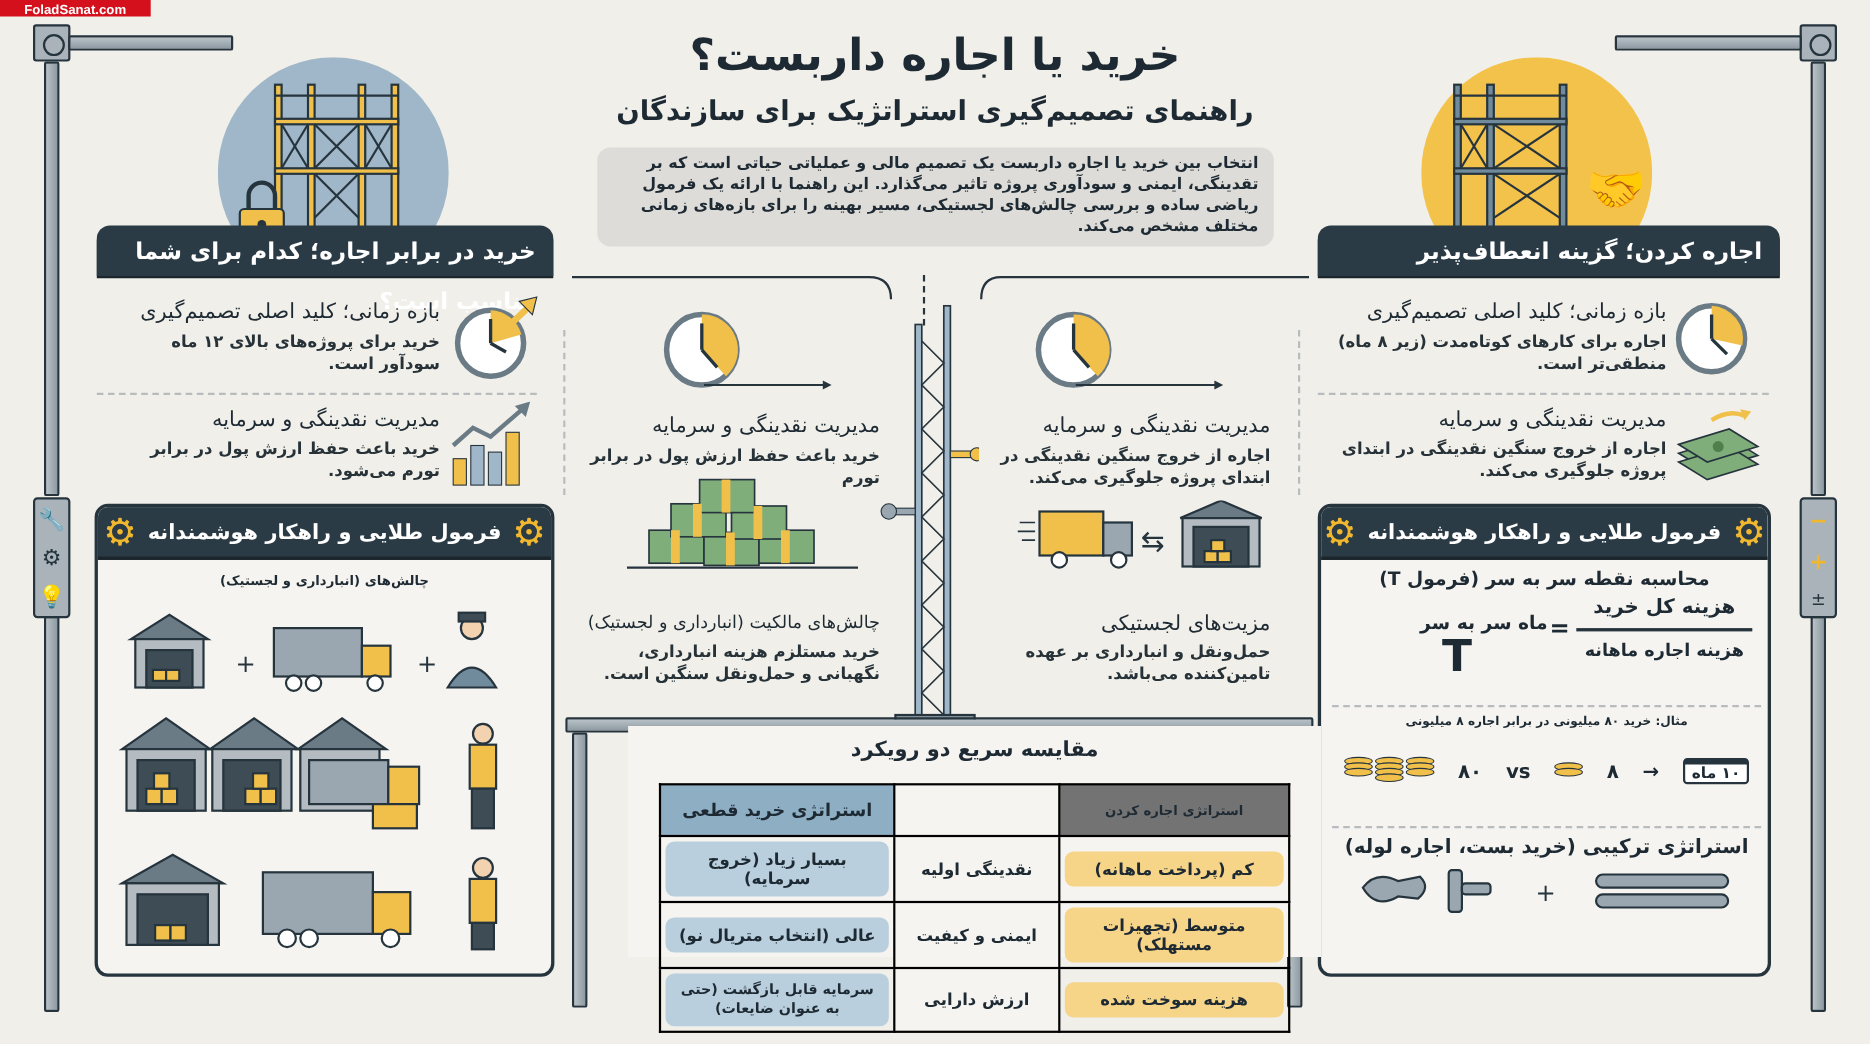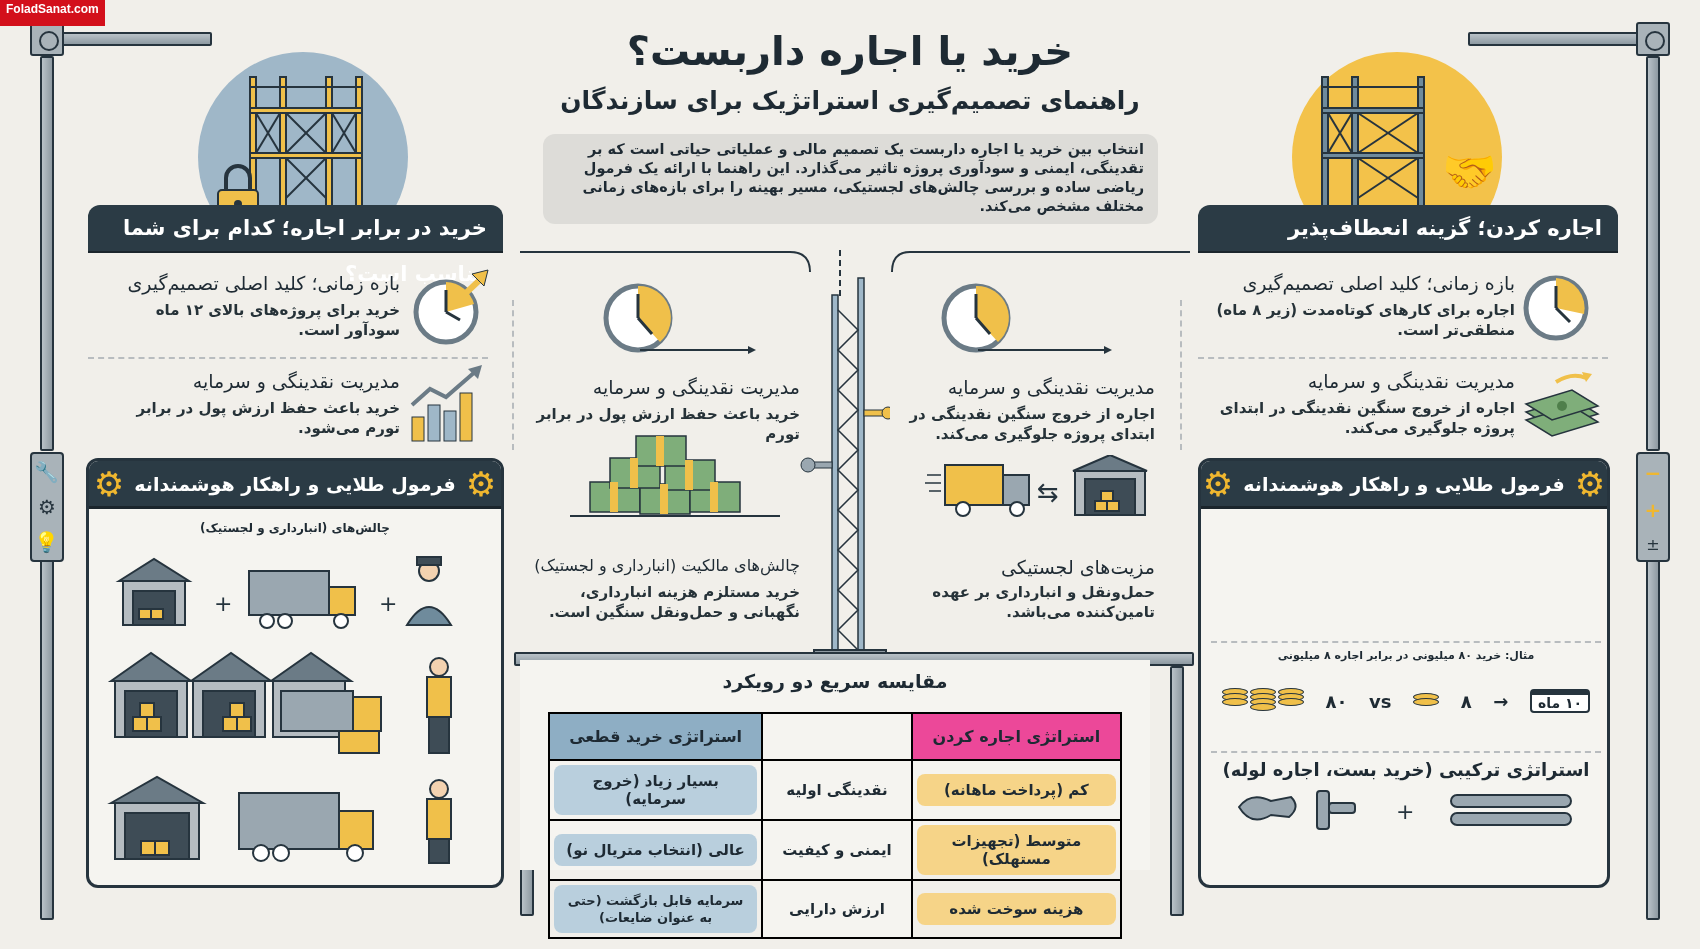--- a/index.html
+++ b/index.html
@@ -8,21 +8,21 @@
     background: #f1efea;
     font-family: "DejaVu Sans", sans-serif;
     color: #1e2a33;
     position: relative;
   }
   .rtl { direction: rtl; unicode-bidi: plaintext; }
   .abs { position: absolute; }
 
   
   .brand {
-    position: absolute; left: 0; top: 0; height: 26px; padding: 0 6px;
+    position: absolute; left: 0; top: 0; height: 15px; padding: 0 22px;
     background: #d3101b; color: #fff; font-family: "Liberation Sans", sans-serif;
     font-weight: bold; font-size: 12px; line-height: 18px; z-index: 50;
   }
 
   
   .pipe-h { position: absolute; height: 14px; background: linear-gradient(#b9c2c8,#8e9aa2); border: 2px solid #26343e; border-radius: 2px; }
   .pipe-v { position: absolute; width: 14px; background: linear-gradient(90deg,#b9c2c8,#8e9aa2); border: 2px solid #26343e; border-radius: 2px; }
   .corner { position: absolute; width: 34px; height: 34px; background: #a9b3b9; border: 2px solid #26343e; border-radius: 3px; }
   .corner::after { content: ""; position: absolute; left: 7px; top: 7px; width: 16px; height: 16px; border: 2px solid #26343e; border-radius: 50%; }
   .side-tools { position: absolute; width: 34px; background: #a9b3b9; border: 2px solid #26343e; border-radius: 4px; display: flex; flex-direction: column; align-items: center; justify-content: space-around; font-size: 20px; color: #26343e; }
@@ -48,21 +48,21 @@
   
   .fbox { position: absolute; background: #f5f4f0; border: 3px solid #26343e; border-radius: 12px; overflow: hidden; }
   .fbox-head { height: 48px; background: #2b3b45; color: #fff; font-size: 19px; font-weight: bold; display: flex; align-items: center; justify-content: center; gap: 10px; border-bottom: 3px solid #1b252c; }
   .gear { color: #f0b72f; font-size: 34px; line-height: 1; }
 
   
   .cmp { position: absolute; left: 520px; top: 660px; width: 670px; height: 210px; background: #f5f4f0; }
   .cmp-title { position: absolute; left: 0; top: 10px; width: 100%; text-align: center; font-size: 19px; font-weight: bold; }
   .tbl { position: absolute; left: 46px; top: 52px; width: 574px; border-collapse: collapse; }
   .tbl td { border: 2px solid #000000; height: 47px; text-align: center; vertical-align: middle; font-size: 15px; font-weight: bold; padding: 4px; }
-  .tbl .hl { background: #ec4899; font-size: 16px; }
+  .tbl .hl { background: #737373; font-size: 12px; }
   .tbl .hr { background: #8eaec4; font-size: 16px; }
   .pill-y { background: #f6d488; border-radius: 8px; padding: 7px 6px; }
   .pill-b { background: #b9cfdd; border-radius: 8px; padding: 7px 6px; }
   .tbl .mid { background: #f5f4f0; }
 
   .coin { display: inline-block; width: 26px; height: 8px; background: #f0c04a; border: 1.5px solid #26343e; border-radius: 50%; margin-top: -3px; }
 </style>
 </head>
 <body>
 
@@ -354,21 +354,30 @@
 </div>
 <div class="feat-title rtl" style="left:1215px;top:370px;width:300px;">مدیریت نقدینگی و سرمایه</div>
 <div class="feat-text rtl" style="left:1215px;top:398px;width:300px;">اجاره از خروج سنگین نقدینگی در ابتدای پروژه جلوگیری می‌کند.</div>
 
 <div class="fbox" style="left:1198px;top:458px;width:412px;height:430px;">
   <div class="fbox-head rtl">
     <span class="gear">⚙</span>
     <span>فرمول طلایی و راهکار هوشمندانه</span>
     <span class="gear">⚙</span>
   </div>
-
+  <div class="rtl" style="text-align:center;font-size:17px;font-weight:bold;margin-top:8px;">محاسبه نقطه سر به سر (فرمول T)</div>
+
+  <div style="position:relative;height:82px;">
+    <div class="rtl abs" style="right:14px;top:4px;width:160px;text-align:center;font-size:18px;font-weight:bold;">هزینه کل خرید</div>
+    <div class="abs" style="right:14px;top:34px;width:160px;border-top:3px solid #26343e;"></div>
+    <div class="rtl abs" style="right:14px;top:44px;width:160px;text-align:center;font-size:16px;font-weight:bold;">هزینه اجاره ماهانه</div>
+    <div class="abs" style="right:180px;top:22px;font-size:22px;font-weight:bold;">=</div>
+    <div class="rtl abs" style="right:200px;top:20px;width:140px;text-align:right;font-size:17px;font-weight:bold;">ماه سر به سر</div>
+    <div class="abs" style="left:110px;top:40px;font-size:40px;font-weight:bold;line-height:40px;">T</div>
+  </div>
 
   <div class="dash-h" style="left:10px;top:180px;width:390px;position:absolute;"></div>
   <div class="rtl abs" style="left:10px;top:188px;width:390px;text-align:center;font-size:11px;font-weight:bold;">مثال: خرید ۸۰ میلیونی در برابر اجاره ۸ میلیونی</div>
 
   <div class="abs" style="left:10px;top:218px;width:390px;height:44px;display:flex;align-items:center;justify-content:space-around;font-weight:bold;font-size:18px;">
     <span style="display:flex;gap:2px;">
       <span style="display:flex;flex-direction:column;">
           <i class="coin"></i>
           <i class="coin"></i>
           <i class="coin"></i>
@@ -408,21 +417,21 @@
         <rect x="220" y="26" width="120" height="12" rx="6"></rect>
     </g>
     <text x="165" y="32" font-size="22" fill="#26343e">+</text>
   </svg>
 </div>
 
 <div class="pipe-h" style="left:514px;top:652px;width:680px;"></div>
 <div class="pipe-v" style="left:520px;top:666px;height:250px;"></div>
 <div class="pipe-v" style="left:1170px;top:666px;height:250px;"></div>
 
-<div class="cmp" style="left:520px;width:630px;">
+<div class="cmp" style="left:571px;width:630px;">
   <div class="cmp-title rtl">مقایسه سریع دو رویکرد</div>
   <table class="tbl rtl" style="left:28px;">
     <tbody>
         <tr>
       <td class="hl" style="width:210px;">استراتژی اجاره کردن</td>
       <td class="mid" style="width:150px;"></td>
       <td class="hr" style="width:214px;">استراتژی خرید قطعی</td>
     </tr>
     <tr>
       <td>

